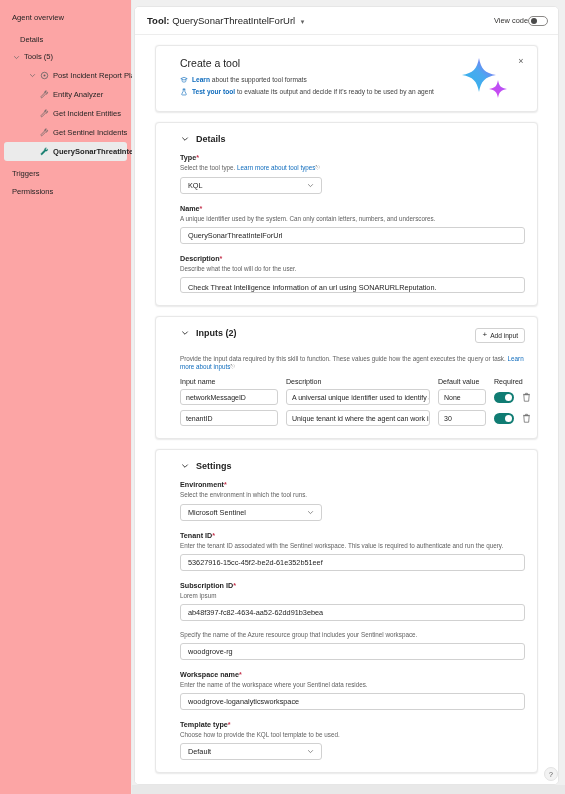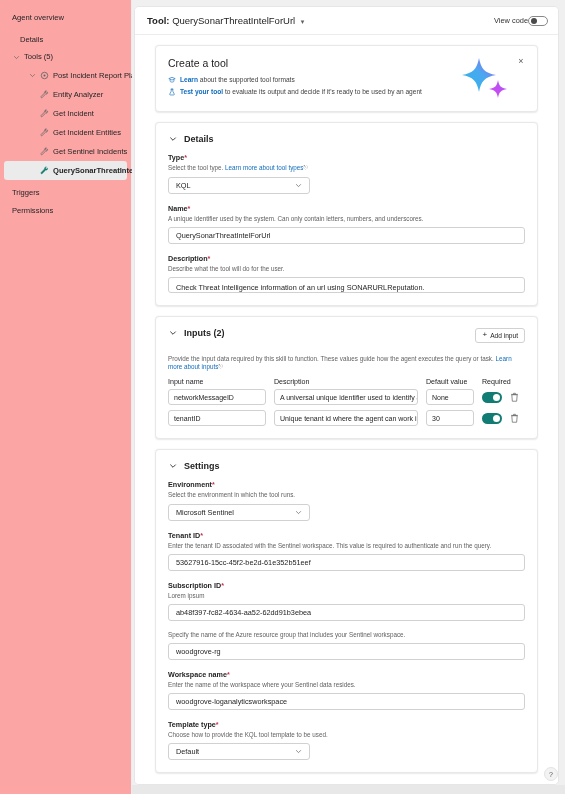--- a/index.html
+++ b/index.html
@@ -60,21 +60,21 @@
     width: 20px; height: 10px; border-radius: 6px; background: #fff;
     border: 1px solid #8a8886; position: relative;
   }
   .toggle-sm i { position: absolute; left: 2px; top: 1.5px; width: 6px; height: 6px; border-radius: 50%; background: #4a4a4a; }
 
   .scroll-area { flex: 1; overflow: hidden; padding: 10px 20px 0 20px; background: #fff; position: relative; }
 
   .card {
     background: #fff; border: 1px solid #e8e8e8; border-radius: 4px;
     box-shadow: 0 0.6px 1.6px rgba(0,0,0,0.09);
-    margin-bottom: 10px; padding: 11px 12px 12px 12px; position: relative;
+    margin-bottom: 10px; padding: 11px 12px 12px 24px; position: relative;
   }
 
   
   .banner-title { font-size: 10.5px; color: #242424; margin-bottom: 7px; }
   .banner-row { display: flex; align-items: center; gap: 4px; margin-bottom: 4px; }
   .banner-ico { width: 8px; height: 8px; flex:0 0 8px; display:inline-flex; align-items:center; justify-content:center; color:#0f6cbd; }
   .banner-ico svg { width: 8px; height: 8px; }
   .banner-txt { font-size: 6.6px; color: #424242; line-height: 1.25; }
   .banner-txt a { color: #0f6cbd; font-weight: bold; text-decoration: none; }
   .banner-close {
@@ -183,28 +183,20 @@
       </span>
       <span>Post Incident Report Planner</span>
     </div>
     <div class="nav-item depth3">
       <span class="nav-ico">
         <svg viewBox="0 0 10 10">
             <path d="M7.2 1.2a1.7 1.7 0 00-2.1 2.1L1.4 7.1a.8.8 0 101.1 1.1l3.8-3.7a1.7 1.7 0 002.1-2.1L7.3 3.4 6.1 2.9 5.9 1.7z" fill="none" stroke="#616161" stroke-width="0.8"></path>
           </svg>
       </span>
       <span>Entity Analyzer</span>
-    </div>
-    <div class="nav-item depth3">
-      <span class="nav-ico">
-        <svg viewBox="0 0 10 10">
-            <path d="M7.2 1.2a1.7 1.7 0 00-2.1 2.1L1.4 7.1a.8.8 0 101.1 1.1l3.8-3.7a1.7 1.7 0 002.1-2.1L7.3 3.4 6.1 2.9 5.9 1.7z" fill="none" stroke="#616161" stroke-width="0.8"></path>
-          </svg>
-      </span>
-      <span>Get Incident</span>
     </div>
     <div class="nav-item depth3">
       <span class="nav-ico">
         <svg viewBox="0 0 10 10">
             <path d="M7.2 1.2a1.7 1.7 0 00-2.1 2.1L1.4 7.1a.8.8 0 101.1 1.1l3.8-3.7a1.7 1.7 0 002.1-2.1L7.3 3.4 6.1 2.9 5.9 1.7z" fill="none" stroke="#616161" stroke-width="0.8"></path>
           </svg>
       </span>
       <span>Get Incident Entities</span>
     </div>
     <div class="nav-item depth3">

